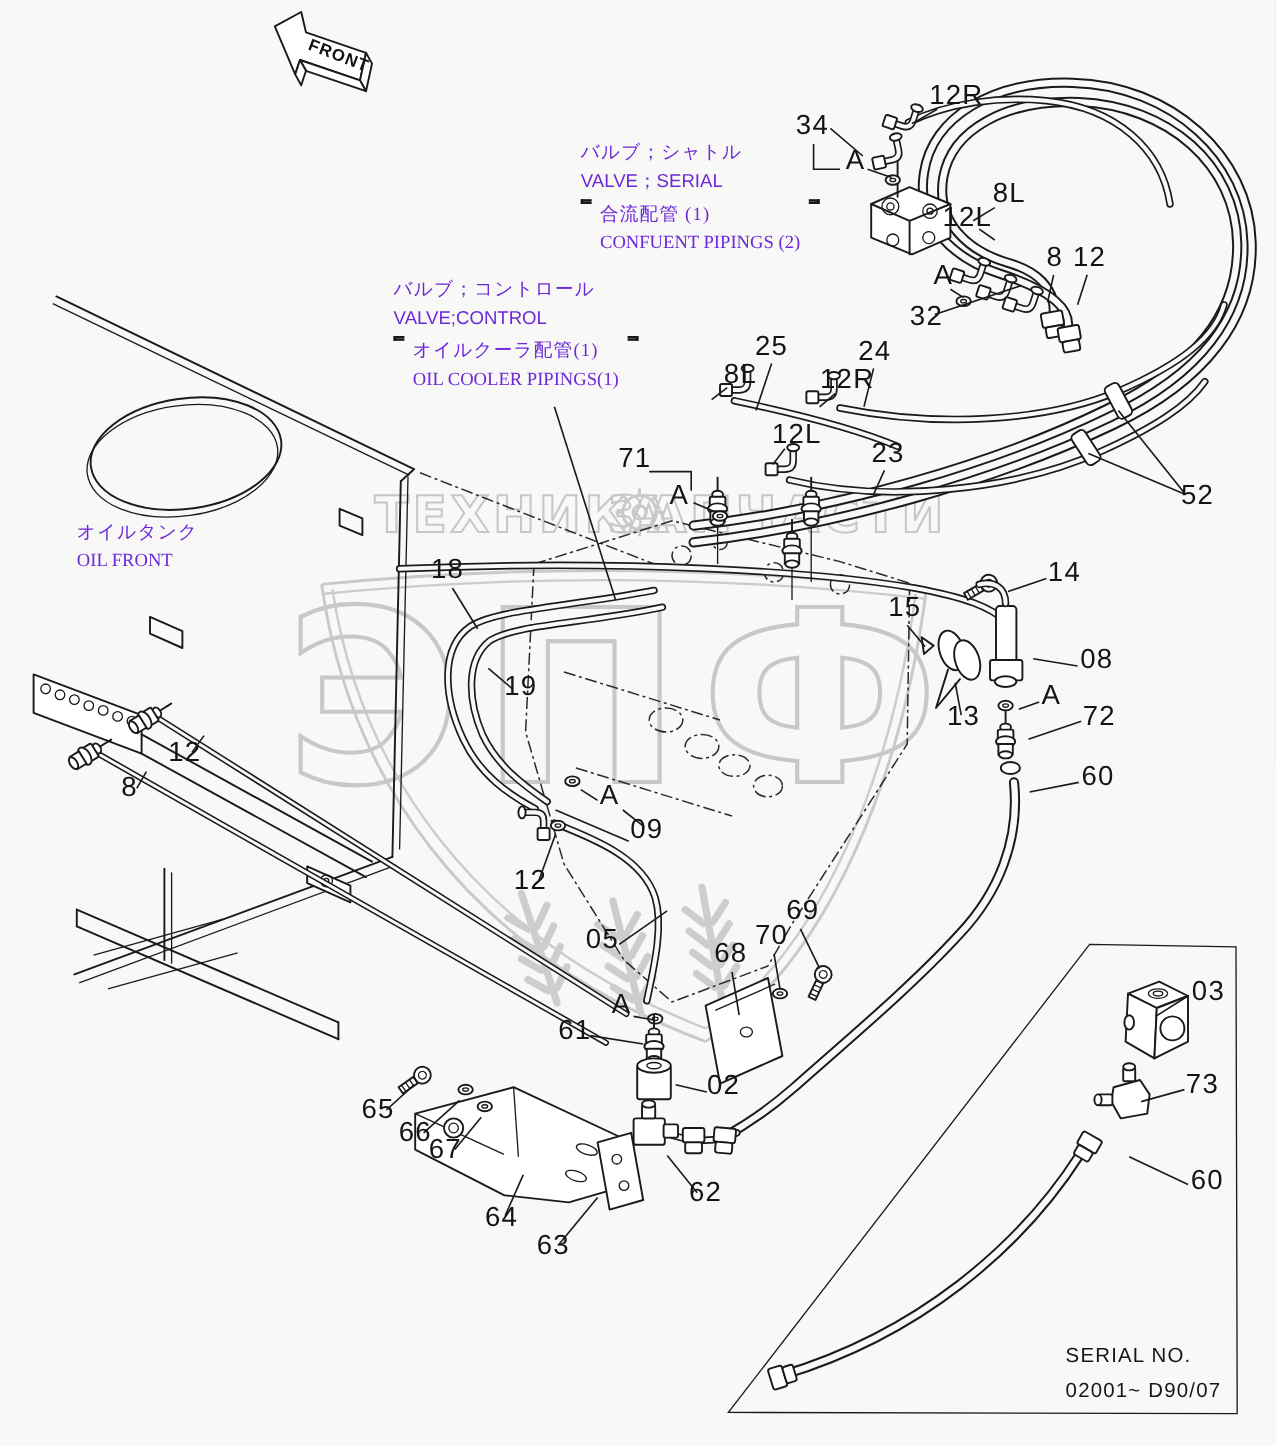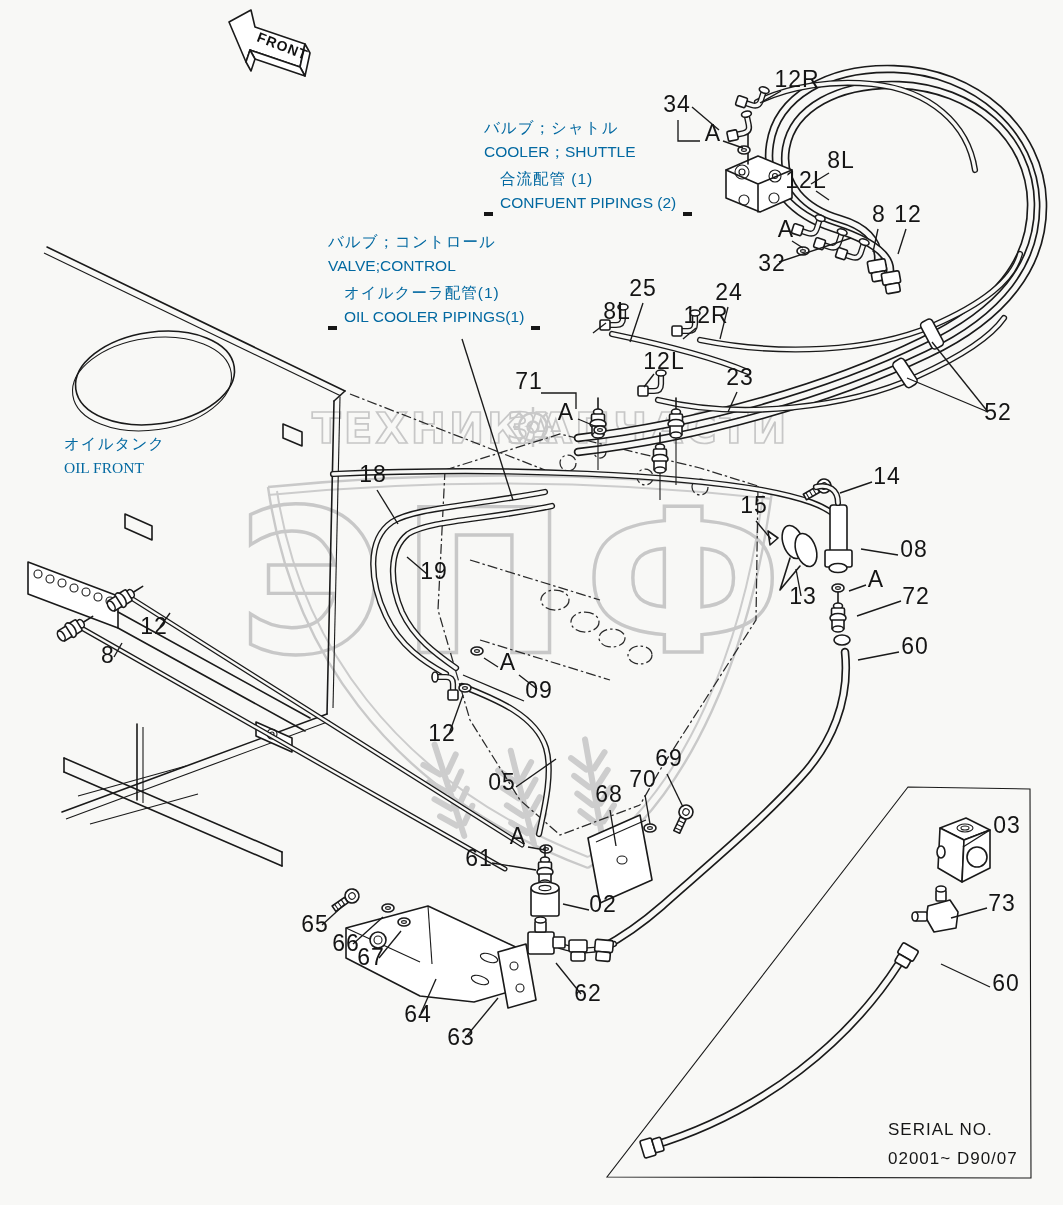--- a/index.html
+++ b/index.html
@@ -21,23 +21,23 @@
   .wm{stroke:#c9c9c9;fill:none;stroke-width:2.4;}
   .wmthin{stroke:#cccccc;fill:none;stroke-width:2;}
   .wmleaf{stroke:#cdcdcd;fill:none;stroke-width:6;stroke-linecap:round;}
   .wmtext{font-family:"DejaVu Sans",sans-serif;font-weight:bold;fill:none;stroke:#c7c7c7;stroke-width:1.7;letter-spacing:3px;}
   .wmbig{font-family:"DejaVu Sans",sans-serif;font-weight:bold;fill:none;stroke:#c8c8c8;stroke-width:3.4;letter-spacing:16px;}
   
   .plabel{font-family:"Liberation Sans","DejaVu Sans",sans-serif;font-size:23px;fill:#141414;text-anchor:middle;letter-spacing:1px;}
   .leader{fill:none;stroke:#1a1a1a;stroke-width:1.35;}
   .front-text{font-family:"Liberation Sans",sans-serif;font-size:14px;font-weight:bold;fill:#111;letter-spacing:1px;}
   
-  .note{position:absolute;font-size:15.5px;line-height:1.55;white-space:nowrap;color:#0369a1;}
+  .note{position:absolute;font-size:15.5px;line-height:1.55;white-space:nowrap;color:#6d28d9;}
   .note .jp{letter-spacing:1px;}
-  .bracket-row{display:flex;align-items:flex-end;margin-top:2px;}
+  .bracket-row{display:flex;align-items:flex-start;margin-top:2px;font-family:Liberation Serif, serif;}
   .br{width:7px;}
   .br.l{border-left:2px solid #161616;border-top:2px solid #161616;border-bottom:2px solid #161616;}
   .br.r{border-right:2px solid #161616;border-top:2px solid #161616;border-bottom:2px solid #161616;}
   .bracket-row .content{padding:1px 7px;}
   .serial{position:absolute;font-size:17px;line-height:1.7;letter-spacing:1px;}
 </style>
 </head>
 <body>
 
 <div id="page">
@@ -444,21 +444,21 @@
         <text x="418" y="1022" class="plabel">64</text>
         <text x="461" y="1045" class="plabel">63</text>
         <text x="1007" y="833" class="plabel">03</text>
         <text x="1002" y="911" class="plabel">73</text>
         <text x="1006" y="991" class="plabel">60</text>
       </g>
 </svg>
 
 <div class="note" style="left:484px;top:116px;">
   <div class="jp">バルブ；シャトル</div>
-  <div>COOLER；SHUTTLE</div>
+  <div>VALVE；SERIAL</div>
   <div class="bracket-row">
     <div class="br l"></div>
     <div class="content">
       <div class="jp">合流配管 (1)</div>
       <div>CONFUENT PIPINGS (2)</div>
     </div>
     <div class="br r"></div>
   </div>
 </div>
 

